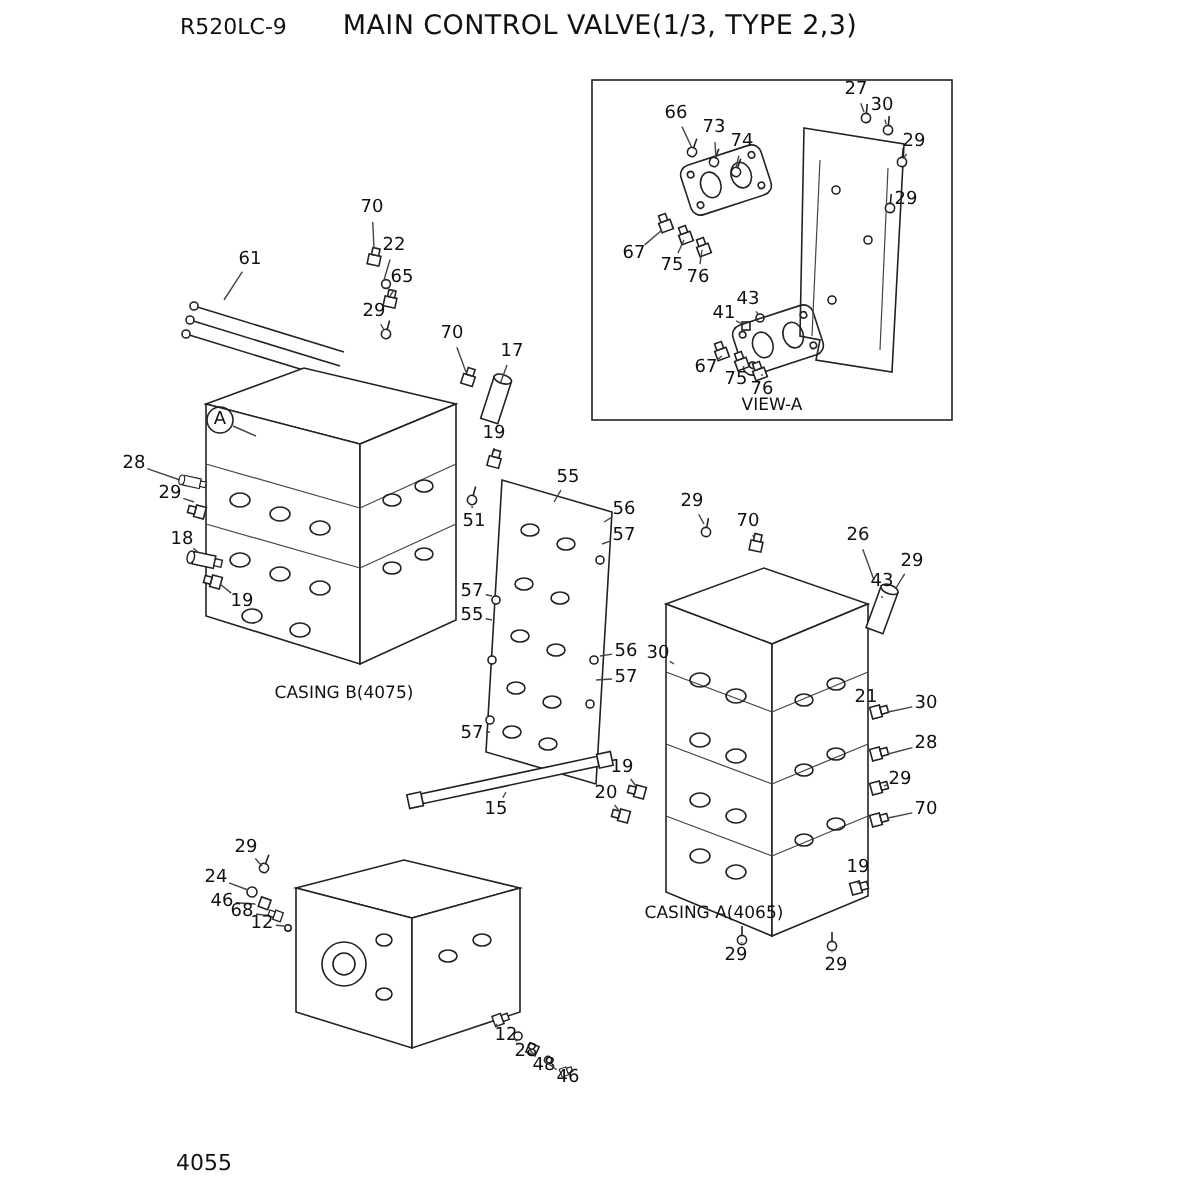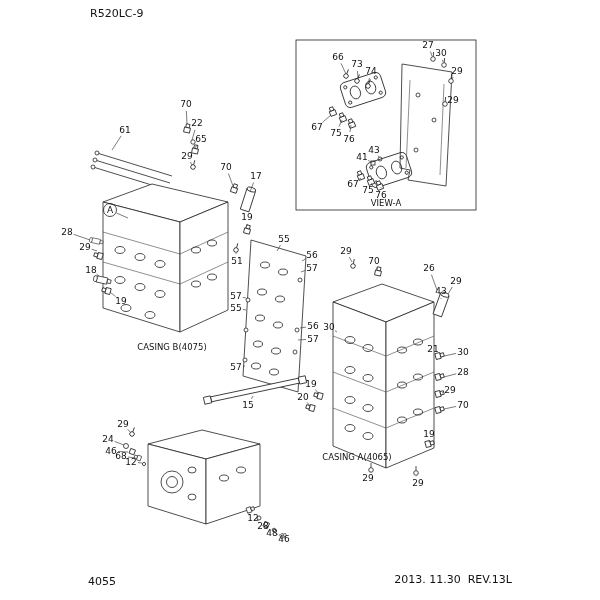--- a/index.html
+++ b/index.html
@@ -16,20 +16,21 @@
   text.callout{font:9px "DejaVu Sans",sans-serif;fill:#111;stroke:none;text-anchor:middle;dominant-baseline:central;}
   text.dlabel{font:8.5px "DejaVu Sans",sans-serif;fill:#111;stroke:none;text-anchor:middle;dominant-baseline:central;}
   .leader{stroke:#444;stroke-width:.7;fill:none;}
 </style>
 </head>
 <body>
 
 <div class="page">
 
   <div class="hdr-model">R520LC-9</div>
+  <div class="hdr-title">MAIN CONTROL VALVE(1/3, TYPE 2,3)</div>
 
   <svg class="diagram" width="600" height="600" viewBox="0 0 600 600">
     <defs>
       <pattern id="dots" width="4" height="4" patternUnits="userSpaceOnUse">
         <circle cx="1" cy="1" r="0.55" fill="#8d8d8d"></circle>
       </pattern>
       <g id="bolt">
           <circle cx="0" cy="0" r="2.3"></circle>
           <line x1="0" y1="2.3" x2="0" y2="7"></line>
         </g>
@@ -345,14 +346,13 @@
         <text x="386" y="203" class="dlabel">VIEW-A</text>
         <text x="172" y="347" class="dlabel">CASING B(4075)</text>
         <text x="357" y="457" class="dlabel">CASING A(4065)</text>
         <circle cx="110" cy="210" r="6.5" class="art"></circle>
         <line x1="116.5" y1="213" x2="128" y2="218" class="leader"></line>
         <text x="110" y="210" class="callout">A</text>
       </g>
   </svg>
 
   <div class="ftr-page">4055</div>
-  <div class="ftr-rev">2013. 11.30  REV.13L</div>
 </div>
 
 </body></html>

